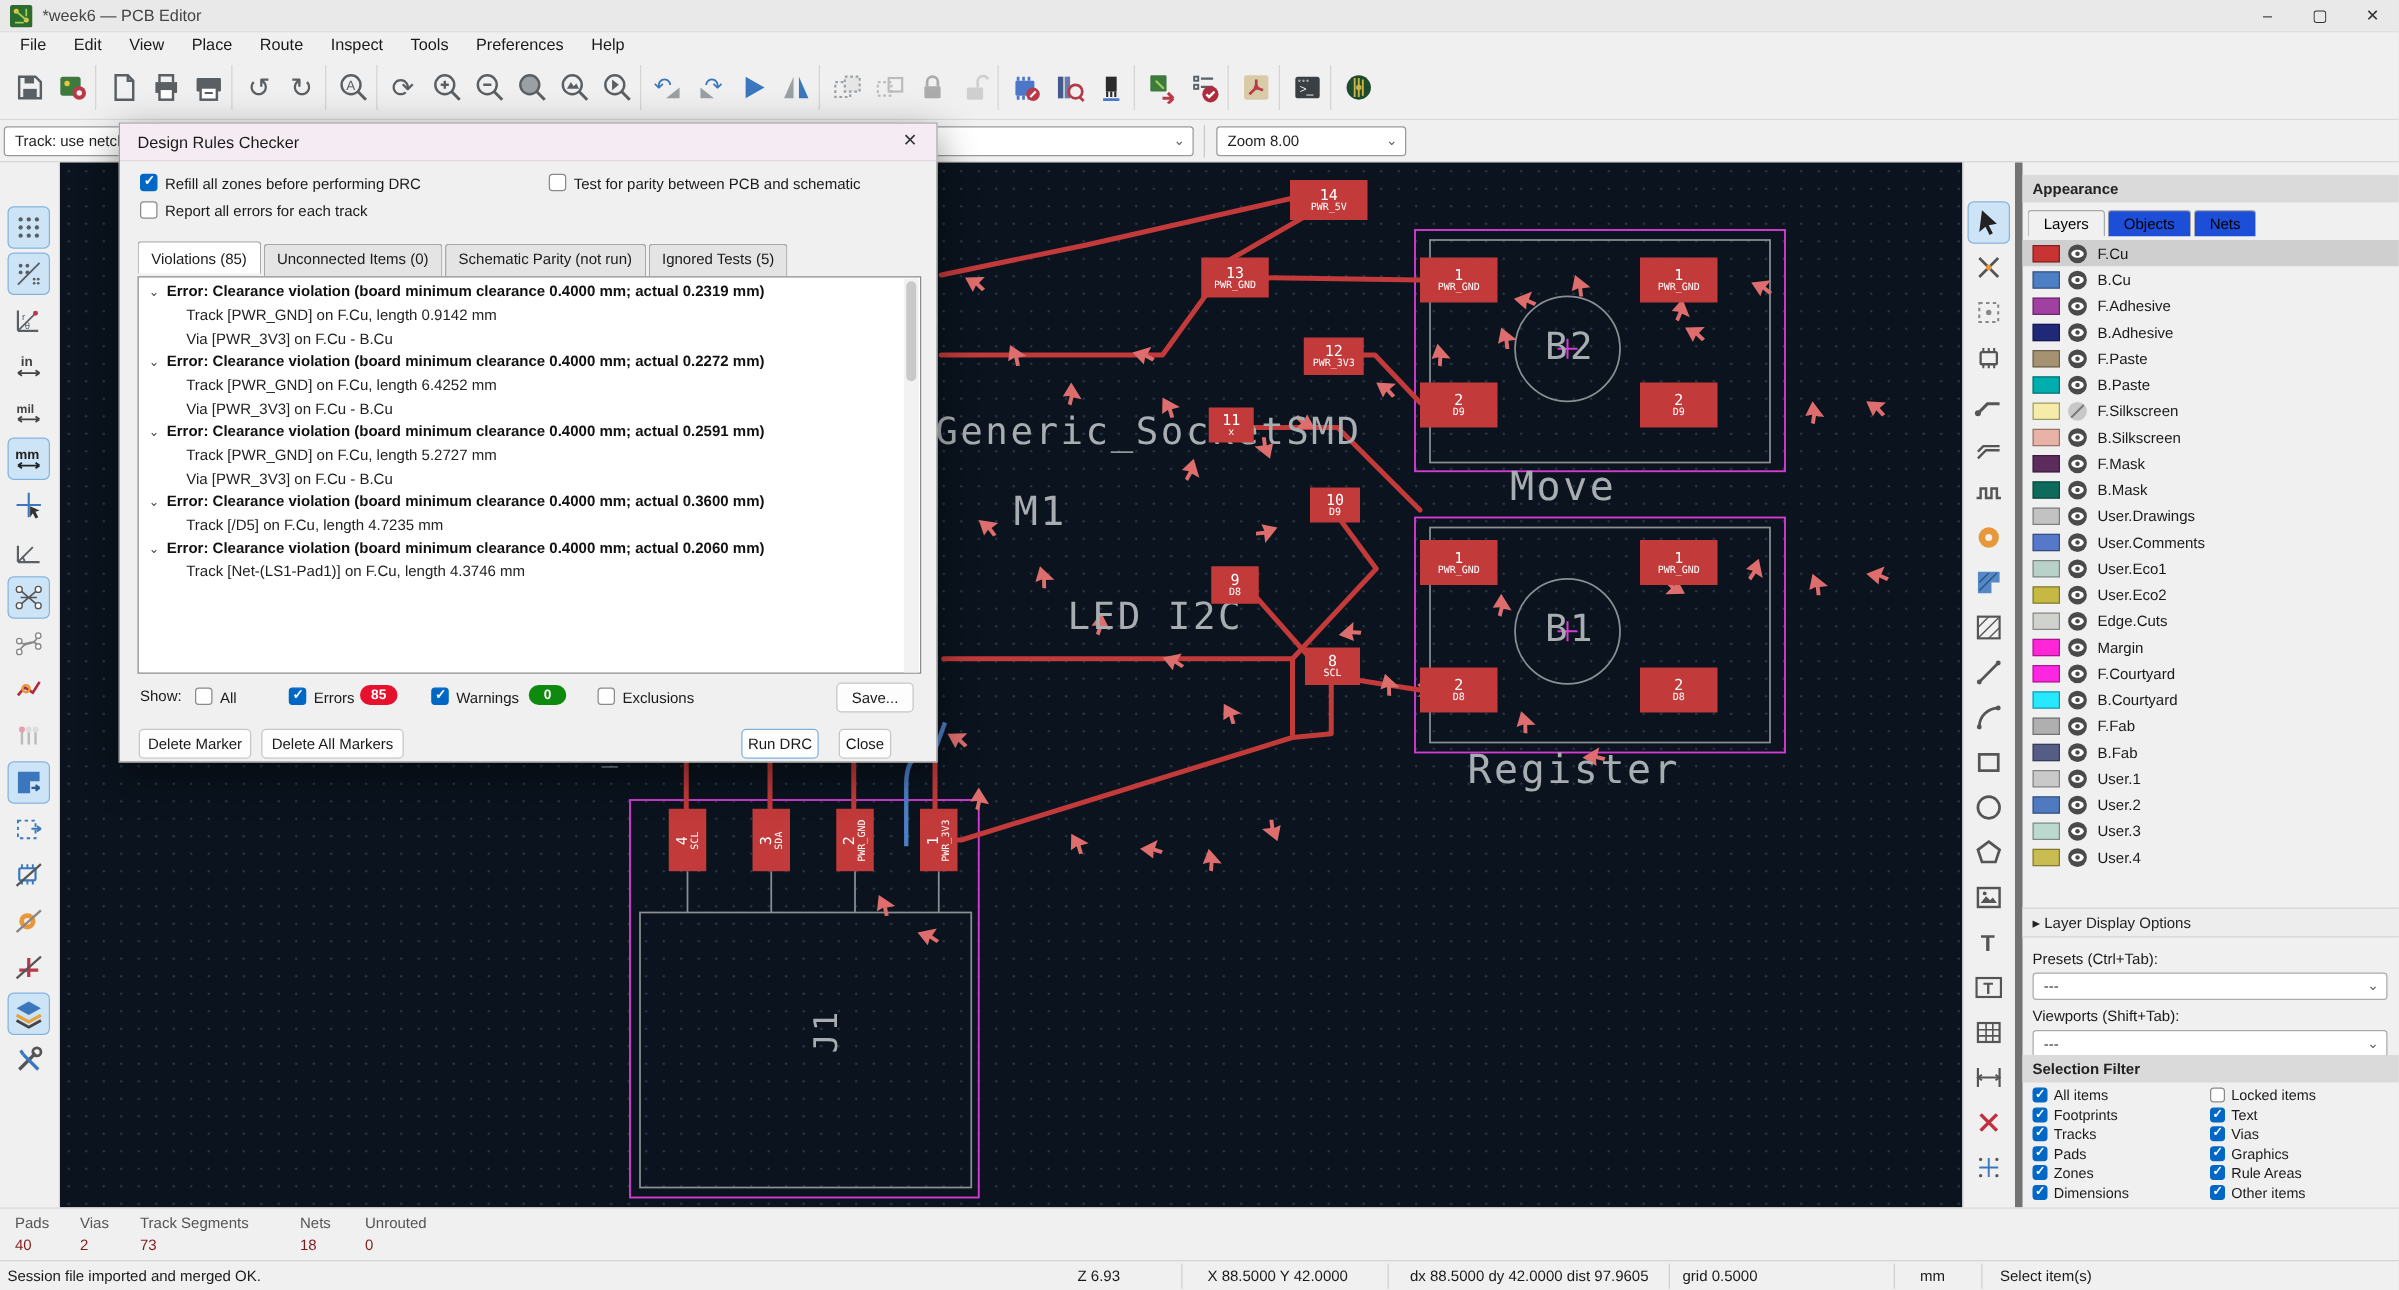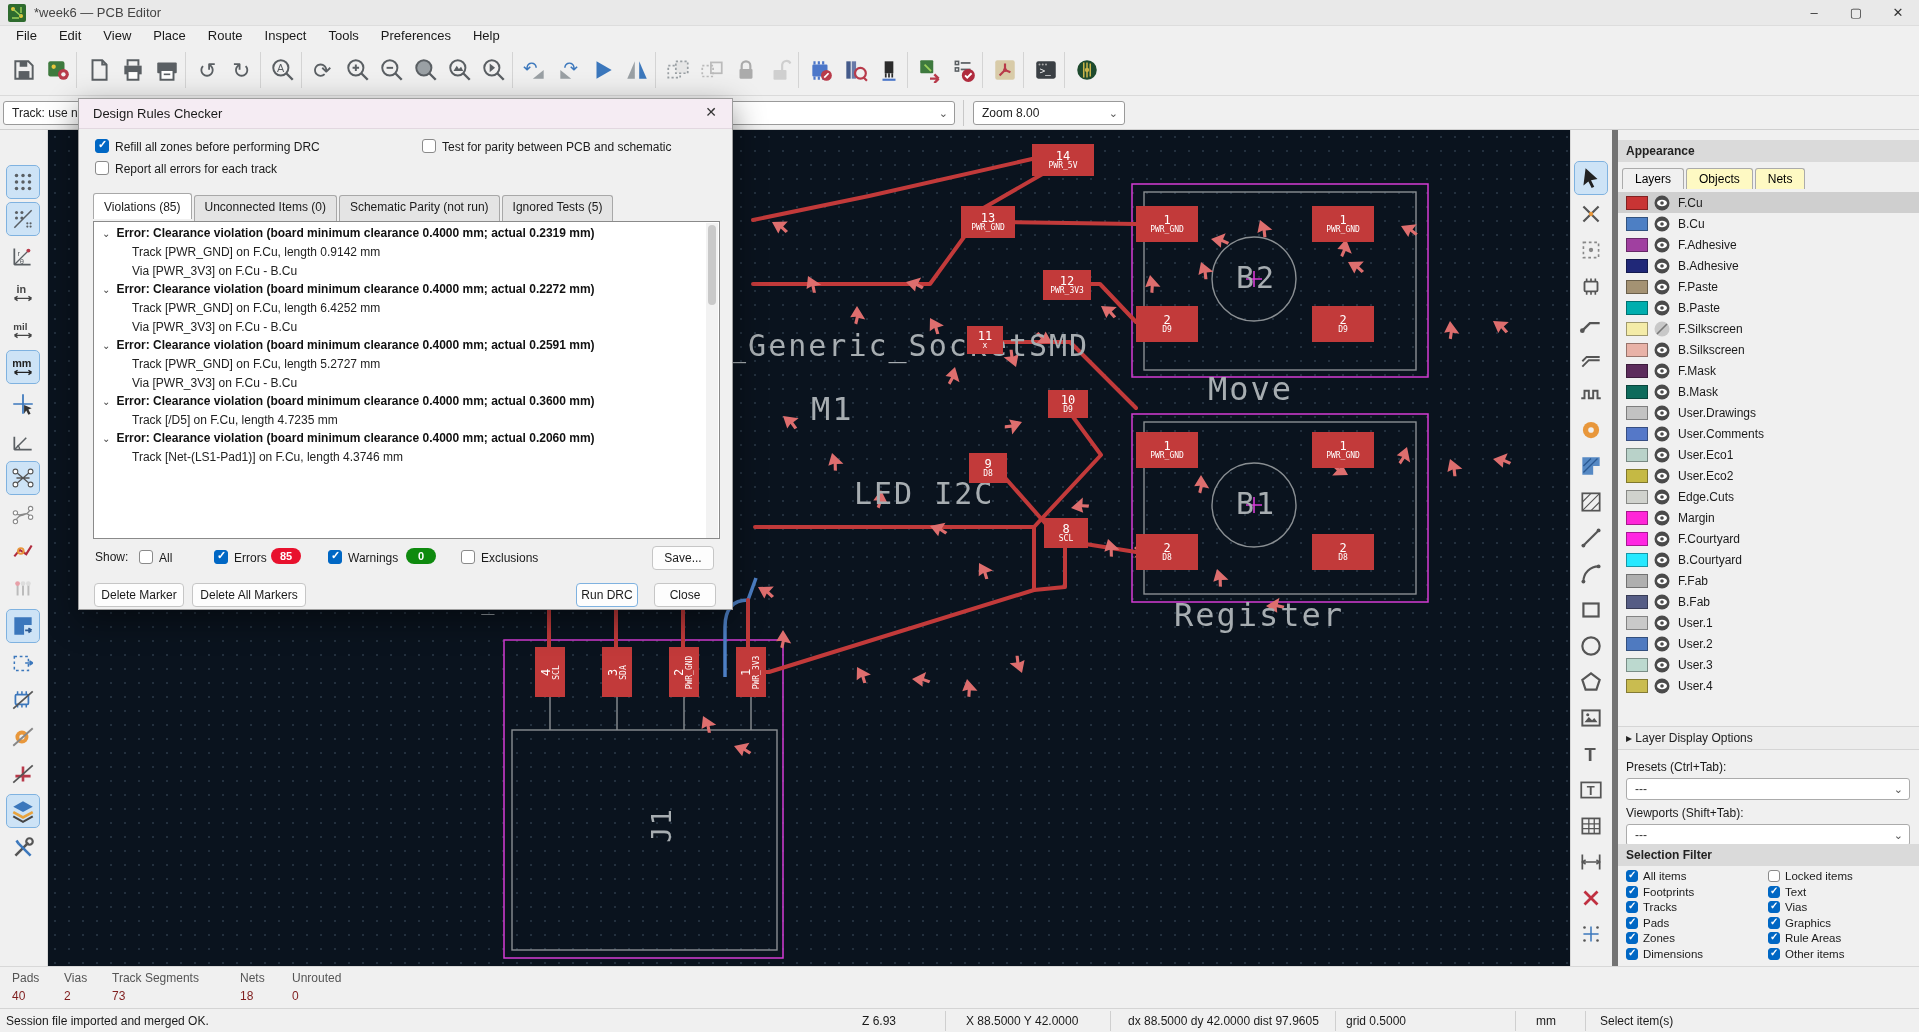--- a/index.html
+++ b/index.html
@@ -40,21 +40,21 @@
   #righttools .vtbi { left:4px; }
 
   
   #canvas { position:absolute; left:48px; top:130px; width:1522px; height:836px; background:#0A131E; overflow:hidden; }
   .pad { position:absolute; background:#C23A3A; color:#FFF; text-align:center; font-family:"DejaVu Sans Mono", monospace; display:flex; flex-direction:column; align-items:center; justify-content:center; line-height:1.05; }
   .pad .pnum { font-size:12px; } .pad .pnet { font-size:8px; white-space:nowrap; }
   .pad.rot .inner { transform:rotate(-90deg); }
   .ctext { position:absolute; color:#A7ADB1; font-family:"DejaVu Sans Mono", monospace; letter-spacing:2px; white-space:nowrap; }
 
   
-  #drc { position:absolute; left:78px; top:98px; width:655px; height:512px; background:#F0F0F0; border:1px solid #9E9E9E; box-shadow:0 10px 30px rgba(0,0,0,.45); }
+  #drc { position:absolute; left:95px; top:98px; width:655px; height:512px; background:#F0F0F0; border:1px solid #9E9E9E; box-shadow:0 10px 30px rgba(0,0,0,.45); }
   #drc-title { position:absolute; left:0; top:0; width:100%; height:30px; background:#F5ECF3; border-bottom:1px solid #E2D8E0; }
   #drc-title .dtext { position:absolute; left:14px; top:7px; font-size:13px; color:#1a1a1a; }
   #drc-close { position:absolute; right:10px; top:5px; width:22px; height:20px; text-align:center; color:#333; font-size:14px; }
   .cb { display:inline-block; width:14px; height:14px; border:1px solid #8A8A8A; border-radius:3px; background:#FFF; vertical-align:-2px; margin-right:6px; position:relative; }
   .cb.on { background:#0067C4; border-color:#0067C4; }
   .cb.on::after { content:"✓"; position:absolute; left:2px; top:-2px; color:#FFF; font-size:11px; font-weight:bold; }
   .cbrow { position:absolute; font-size:12px; color:#1a1a1a; }
   #drc-tabs { position:absolute; left:14px; top:96px; height:26px; display:flex; }
   .dtab { font-size:12px; color:#1a1a1a; padding:4px 10px; border:1px solid #A8A8A8; border-bottom:none; background:#E4E4E4; margin-right:2px; border-radius:3px 3px 0 0; }
   .dtab.active { background:#FFF; position:relative; top:-2px; padding-top:6px; }
@@ -67,21 +67,21 @@
   #vthumb { position:absolute; right:2px; top:2px; width:8px; height:80px; background:#C9C9C9; border-radius:4px; }
   #show-row { position:absolute; left:0; top:446px; width:100%; height:26px; font-size:12px; color:#1a1a1a; }
   .badge { display:inline-block; min-width:30px; text-align:center; border-radius:10px; color:#FFF; font-size:11px; font-weight:bold; padding:2px 8px; }
   .badge.red { background:#E8112D; } .badge.green { background:#0E8A0E; }
   .btn { position:absolute; height:24px; background:#FDFDFD; border:1px solid #C6C6C6; border-radius:4px; font-size:12px; color:#1a1a1a; text-align:center; line-height:22px; }
 
   
   #panel { position:absolute; left:1612px; top:130px; width:365px; height:836px; background:#F0F0F0; border-left:6px solid #737373; }
   #panel-header { position:absolute; left:0; top:10px; width:100%; height:22px; background:#DADADA; font-size:12px; font-weight:bold; color:#222; padding:4px 0 0 8px; }
   #panel-tabs { position:absolute; left:4px; top:38px; display:flex; }
-  .ptab { font-size:12px; padding:3px 12px; border:1px solid #ABABAB; border-bottom:none; background:#fef9c3; border-radius:3px 3px 0 0; margin-right:2px; }
+  .ptab { font-size:12px; padding:3px 12px; border:1px solid #ABABAB; border-bottom:none; background:#1d4ed8; border-radius:3px 3px 0 0; margin-right:2px; }
   .ptab.active { background:#F0F0F0; }
   #layers { position:absolute; left:0; top:62px; width:100%; }
   .lrow { position:relative; height:21px; display:flex; align-items:center; padding-left:8px; }
   .lrow.sel { background:#CFCFCF; }
   .sw { width:22px; height:14px; border:1px solid rgba(0,0,0,.35); margin-right:6px; }
   .eye { width:16px; height:16px; margin-right:8px; }
   .lname { font-size:12px; color:#1a1a1a; }
   #ldo { position:absolute; left:0; top:596px; width:100%; height:24px; border-top:1px solid #D5D5D5; border-bottom:1px solid #D5D5D5; font-size:12px; color:#222; padding:4px 0 0 8px; background:#EDEDED; }
   .plabel { position:absolute; left:8px; font-size:12px; color:#1a1a1a; }
   .pddl { position:absolute; left:8px; width:284px; height:22px; background:#FFF; border:1px solid #ABABAB; border-radius:3px; font-size:12px; color:#333; line-height:20px; padding:0 8px; }
@@ -1164,21 +1164,21 @@
       <span style="position:absolute;left:135px;top:5px"><span class="cb on"></span><span>Errors</span></span>
       <span class="badge red" style="position:absolute;left:192px;top:3px">85</span>
       <span style="position:absolute;left:249px;top:5px"><span class="cb on"></span><span>Warnings</span></span>
       <span class="badge green" style="position:absolute;left:327px;top:3px">0</span>
       <span style="position:absolute;left:382px;top:5px"><span class="cb"></span><span>Exclusions</span></span>
       <div class="btn" style="left:573px;top:1px;width:62px">Save...</div>
     </div>
     <div class="btn" style="left:15px;top:484px;width:90px">Delete Marker</div>
     <div class="btn" style="left:113px;top:484px;width:114px">Delete All Markers</div>
     <div class="btn" style="left:497px;top:484px;width:62px;border-color:#7FB2E0">Run DRC</div>
-    <div class="btn" style="left:575px;top:484px;width:62px">Close</div>
+    <div class="btn" style="left:575px;top:484px;width:42px">Close</div>
   </div>
 
   <div id="stats">
       <span class="stat-label" style="left: 12px;">Pads</span>
       <span class="stat-value" style="left: 12px;">40</span>
       <span class="stat-label" style="left: 64px;">Vias</span>
       <span class="stat-value" style="left: 64px;">2</span>
       <span class="stat-label" style="left: 112px;">Track Segments</span>
       <span class="stat-value" style="left: 112px;">73</span>
       <span class="stat-label" style="left: 240px;">Nets</span>

